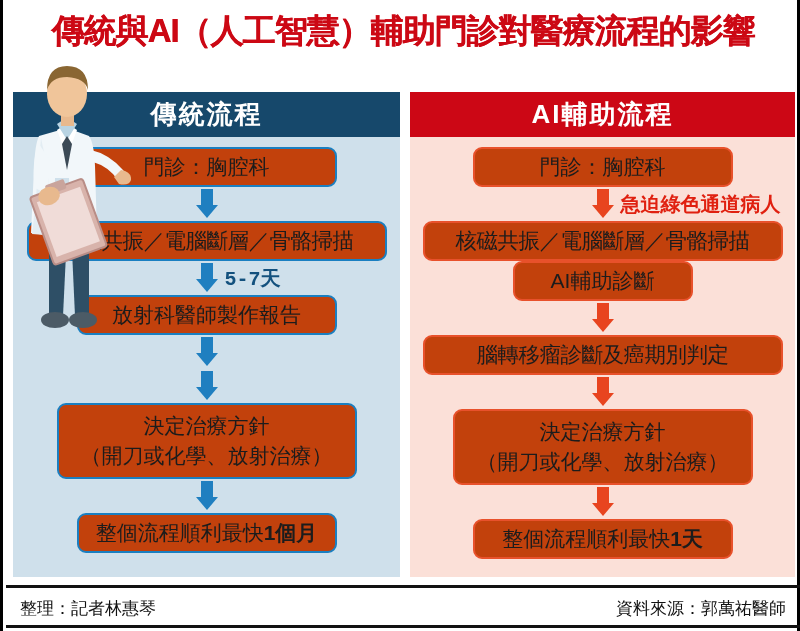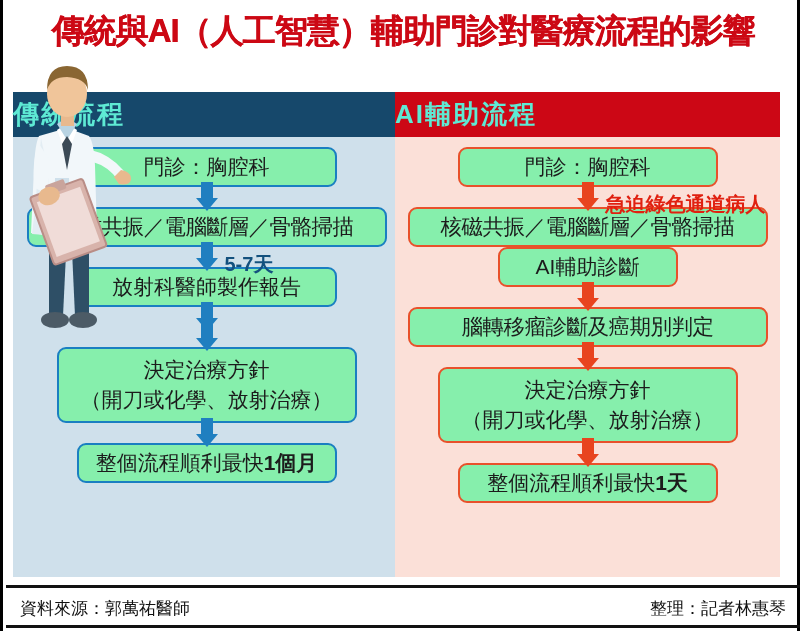--- a/index.html
+++ b/index.html
@@ -52,43 +52,44 @@
     position: absolute;
     top: 92px;
     height: 485px;
   }
   .panel-left {
     left: 10px;
     width: 387px;
     background: #cfe0eb;
   }
   .panel-right {
-    left: 392px;
+    left: 407px;
     width: 385px;
     background: #fbe0d8;
   }
   .panel-header {
     height: 45px;
     line-height: 45px;
+    text-align: center;
     font-size: 26px;
     font-weight: bold;
-    color: #5eead4;
+    color: #ffffff;
     letter-spacing: 2px;
   }
   .panel-left .panel-header { background: #16486b; }
   .panel-right .panel-header { background: #CC0715; }
 
   .flow {
     position: relative;
     padding-top: 10px;
   }
 
   
   .box {
-    background: #86efac;
+    background: #c2410c;
     border-radius: 9px;
     box-sizing: border-box;
     margin: 0 auto;
     text-align: center;
     color: #1c1c1c;
     font-size: 21px;
     line-height: 30px;
     padding: 3px 10px;
     white-space: nowrap;
   }
@@ -101,21 +102,21 @@
   .box.two-line {
     width: 300px;
     white-space: normal;
     padding: 6px 10px;
   }
   .box b { font-weight: bold; }
 
   
   .arrow-row {
     position: relative;
-    height: 20px;
+    height: 34px;
     display: flex;
     align-items: center;
     justify-content: center;
     text-align: center;
   }
   .arrow {
     width: 0; height: 0;
     position: relative;
   }
   .arrow .shaft {
@@ -139,21 +140,21 @@
 
   .arrow-label {
     position: absolute;
     left: 50%;
     margin-left: 18px;
     font-size: 20px;
     font-weight: bold;
     white-space: nowrap;
     top: 4px;
   }
-  .panel-left .arrow-label { color: #13517e; }
+  .panel-left .arrow-label { color: #13517e; font-family: Liberation Mono, monospace; }
   .panel-right .arrow-label { color: #e02010; }
 
   
   .doctor {
     position: absolute;
     left: 2px;
     top: 58px;
     width: 126px;
     height: 300px;
     z-index: 5;
@@ -338,17 +339,17 @@
       <rect x="34" y="128" width="56" height="72" rx="3" fill="#d8b3ab" stroke="#b98d86" stroke-width="2"></rect>
       <rect x="39" y="135" width="46" height="58" fill="#f0dcd8"></rect>
       <rect x="52" y="122" width="20" height="10" rx="2" fill="#c9a49c"></rect>
     </g>
 
     <ellipse cx="44" cy="138" rx="11" ry="9" fill="#e8b98e" transform="rotate(-20 44 138)"></ellipse>
   </svg>
 
   <div class="footer-rule"></div>
   <div class="footer">
+    <span>整理：記者林惠琴</span>
     <span>資料來源：郭萬祐醫師</span>
-    <span>整理：記者林惠琴</span>
   </div>
 
 </div>
 
 </body></html>

